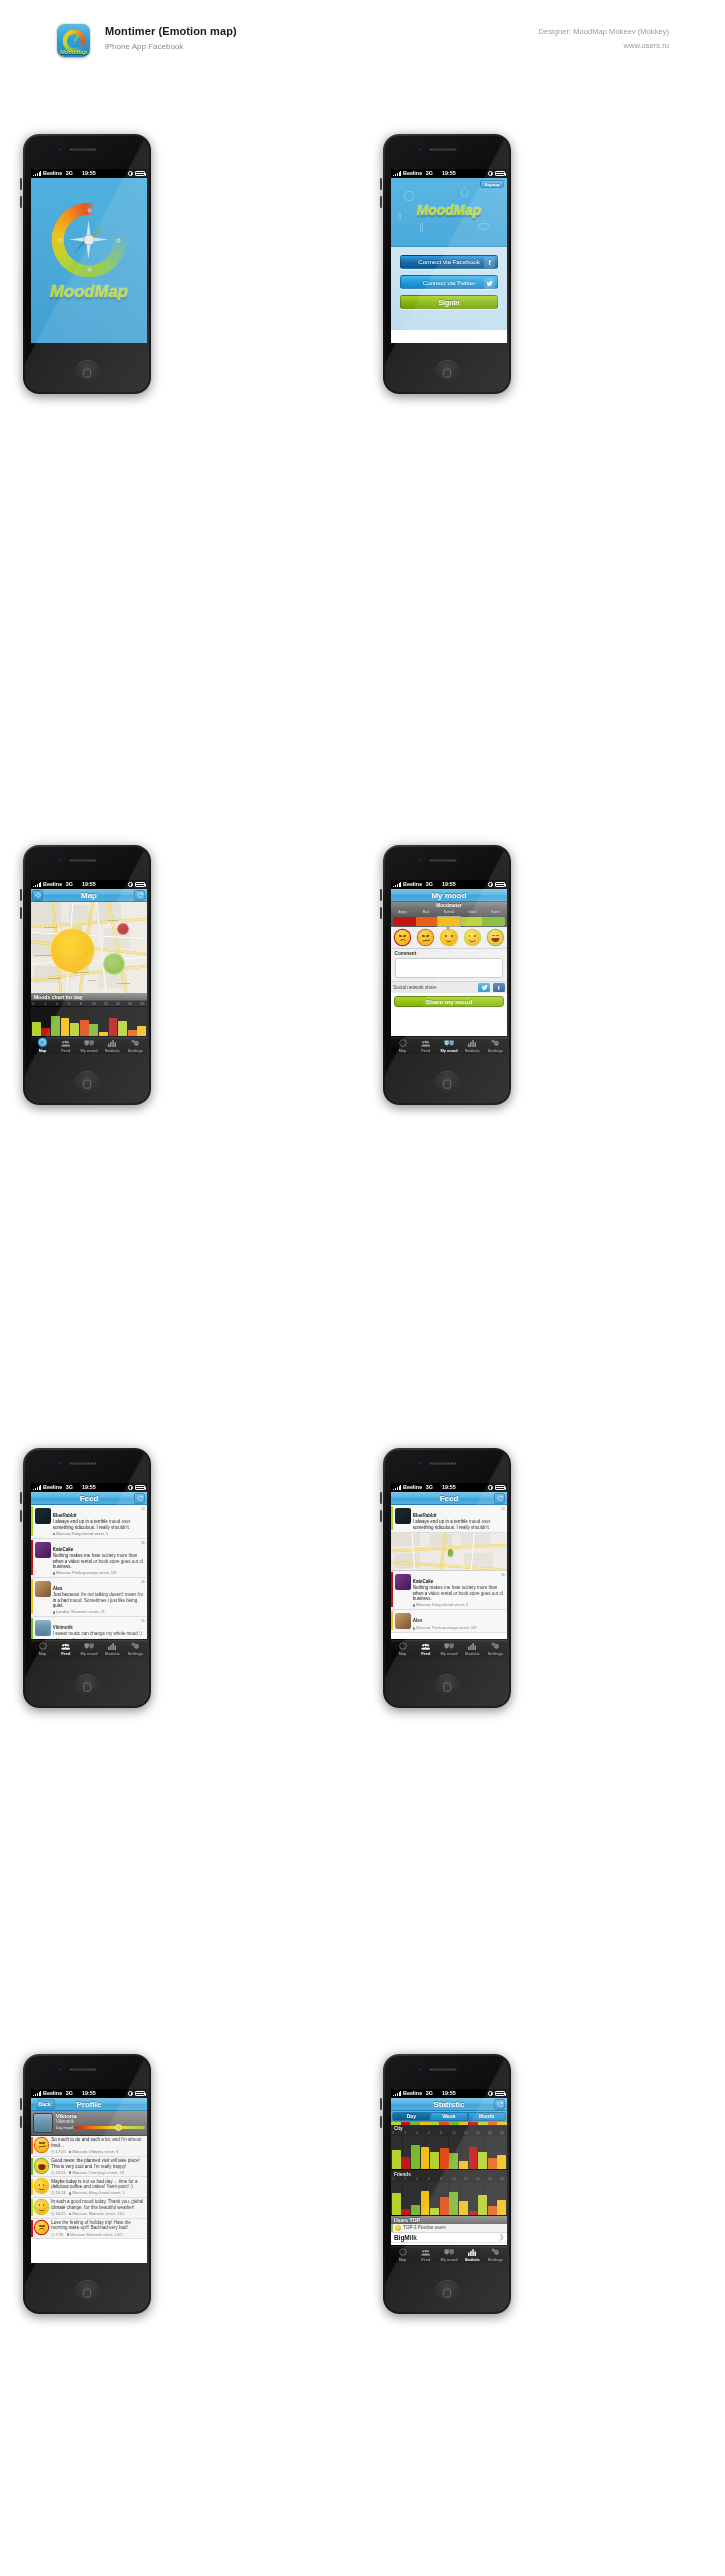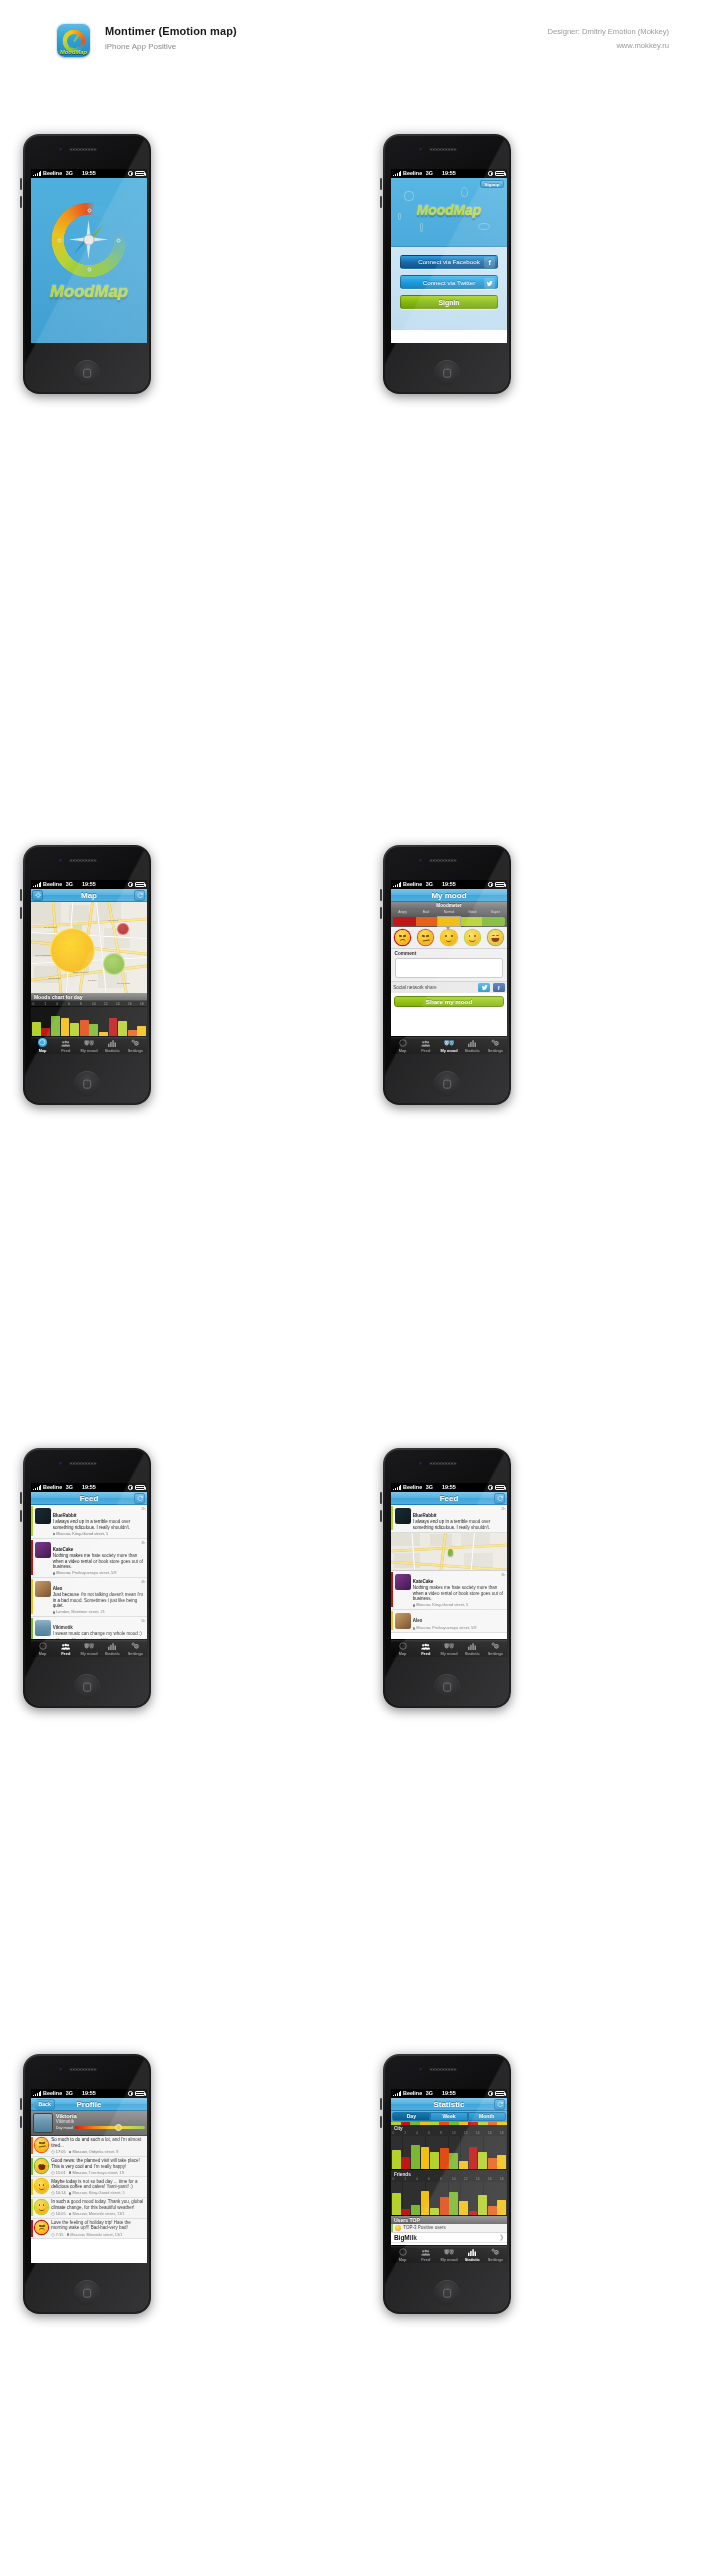--- a/index.html
+++ b/index.html
@@ -312,23 +312,23 @@
 </head>
 <body>
 
 <div class="page-header">
   <div class="app-icon">
     <div class="ring"></div>
     <div class="needle"></div>
     <div class="icon-word">MoodMap</div>
   </div>
   <div class="hdr-title">Montimer (Emotion map)</div>
-  <div class="hdr-sub">iPhone App Positive</div>
-  <div class="hdr-right1">Designer: Dmitriy Emotion (Mokkey)</div>
-  <div class="hdr-right2">www.mokkey.ru</div>
+  <div class="hdr-sub">iPhone App Facebook</div>
+  <div class="hdr-right1">Designer: MoodMap Mokeev (Mokkey)</div>
+  <div class="hdr-right2">www.users.ru</div>
 </div>
 
 <div class="phone" style="left:23px; top:134px;">
   <div class="bezel">
     <div class="cam"></div>
     <div class="spk"></div>
     <div class="screen">
 
       <div class="statusbar">
         <div class="sb-left">

